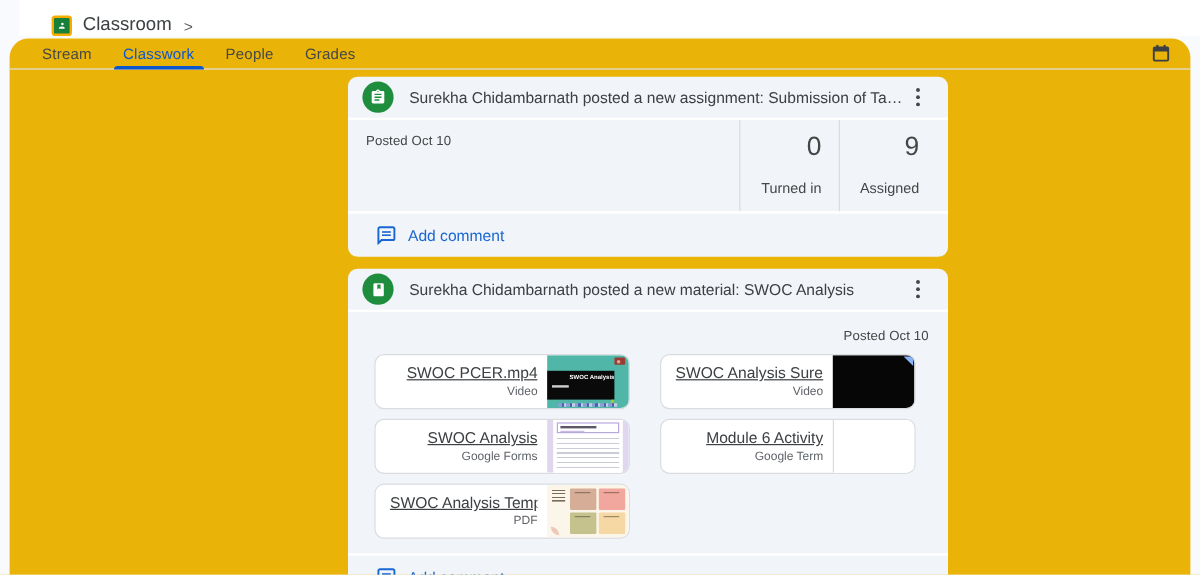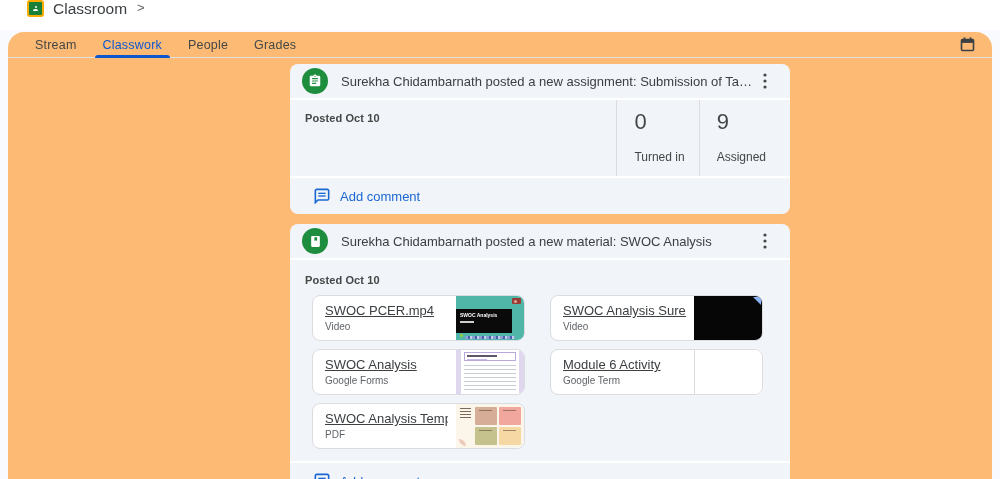--- a/index.html
+++ b/index.html
@@ -5,51 +5,51 @@
   :root{
     --accent-blue:#0b57d0; --link-blue:#1967d2; --avatar-green:#1e8e3e;
     --card-bg:#f1f4f9; --page-bg:#f8fafd; --text-primary:#3c4043;
     --text-secondary:#5f6368; --border:#dadce0;
   }
   *{box-sizing:border-box; margin:0; padding:0;}
   html,body{width:1000px;height:479px;overflow:hidden;}
   body{font-family:"Liberation Sans",sans-serif;background:var(--page-bg);position:relative;}
 
   
-  .top-header{height:30px;background:#fff;display:flex;align-items:flex-start;padding-left:27px;}
+  .top-header{height:30px;background:#fff;display:flex;align-items:flex-end;padding-left:27px;margin-left:16px;}
   .logo{width:17px;height:17px;border-radius:3px;background:#f9ab00;position:relative;flex-shrink:0;}
   .logo .board{position:absolute;inset:2px;background:#188038;border-radius:1px;}
   .logo .person{position:absolute;left:6px;top:6px;width:5px;height:5px;}
   .logo .person::before{content:'';position:absolute;left:1.5px;top:0;width:2px;height:2px;border-radius:50%;background:#fff;}
   .logo .person::after{content:'';position:absolute;left:0;top:2.5px;width:5px;height:2.5px;border-radius:2px 2px 0 0;background:#fff;}
   .crumb-app{font-size:15.5px;color:var(--text-primary);margin-left:9px;cursor:pointer;}
   .crumb-sep{font-size:13px;color:var(--text-secondary);margin:0 10px;}
   .crumb-course{font-size:15.5px;color:var(--text-primary);}
 
   
-  .panel{position:absolute;left:8px;right:8px;top:32px;bottom:0;background:#fdba74;border-radius:16px 16px 0 0;}
+  .panel{position:absolute;left:8px;right:8px;top:32px;bottom:0;background:#eab308;border-radius:16px 16px 0 0;text-align:right;}
 
   .tabbar{height:26px;display:flex;align-items:stretch;padding:0 14px;border-bottom:1px solid #dfe1e5;}
   .tab{padding:0 13px;display:flex;align-items:center;font-size:12.5px;font-weight:500;color:#444746;position:relative;cursor:pointer;letter-spacing:.2px;}
   .tab.active{color:var(--accent-blue);}
   .tab.active::after{content:'';position:absolute;left:5px;right:5px;bottom:-1px;height:3px;background:var(--accent-blue);border-radius:3px 3px 0 0;}
   .tab-spacer{flex:1;}
   .cal-btn{align-self:center;width:22px;height:22px;display:flex;align-items:center;justify-content:center;cursor:pointer;}
 
   
   .content{padding-top:6px;}
   .cards{width:500px;margin-left:282px;display:flex;flex-direction:column;gap:10px;}
   .card{background:var(--card-bg);border-radius:8px;overflow:hidden;}
   .card-header{display:flex;align-items:center;height:36px;padding:0 14px 0 12px;border-bottom:2px solid #fff;}
   .avatar{width:26px;height:26px;border-radius:50%;background:var(--avatar-green);display:flex;align-items:center;justify-content:center;flex-shrink:0;}
   .card-title{font-size:13px;color:var(--text-primary);margin-left:13px;white-space:nowrap;overflow:hidden;text-overflow:ellipsis;}
   .kebab{margin-left:auto;width:22px;height:22px;display:flex;align-items:center;justify-content:center;cursor:pointer;flex-shrink:0;}
 
   .card-body{padding:10px 10px 0 15px;display:flex;justify-content:space-between;align-items:flex-start;border-bottom:2px solid #fff;}
-  .posted{font-size:11px;font-weight:700;color:#444746;letter-spacing:.1px;padding-top:2px;}
+  .posted{font-size:11px;font-weight:400;color:#444746;letter-spacing:.1px;padding-top:2px;}
   .stats{display:flex;margin-top:-10px;}
   .stat-col{border-left:1px solid var(--border);padding:10px 14px 12px 17px;min-width:69px;min-height:56px;}
   .stat-value{font-size:22px;color:#444746;line-height:24px;}
   .stat-label{font-size:12px;color:#444746;margin-top:16px;}
 
   .card-footer{height:36px;display:flex;align-items:center;padding-left:24px;gap:10px;cursor:pointer;}
   .add-comment-label{font-size:13px;font-weight:500;color:var(--link-blue);}
 
   
   .mat-body{padding:12px 16px 12px 15px;border-bottom:2px solid #fff;}

